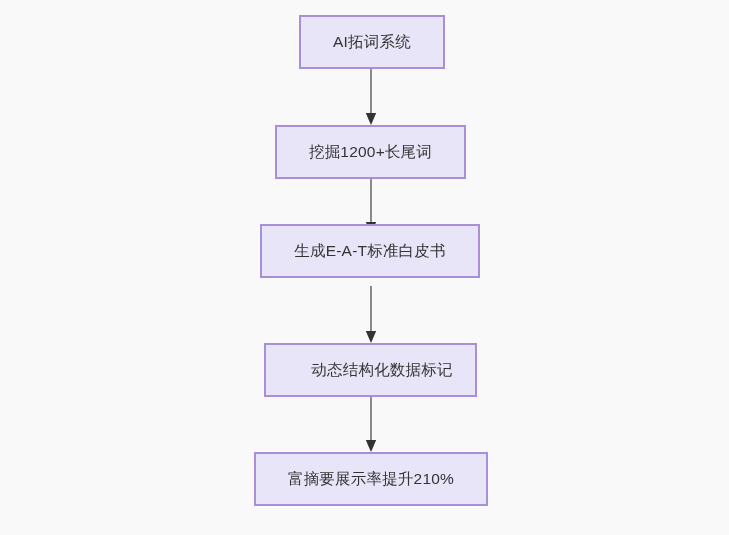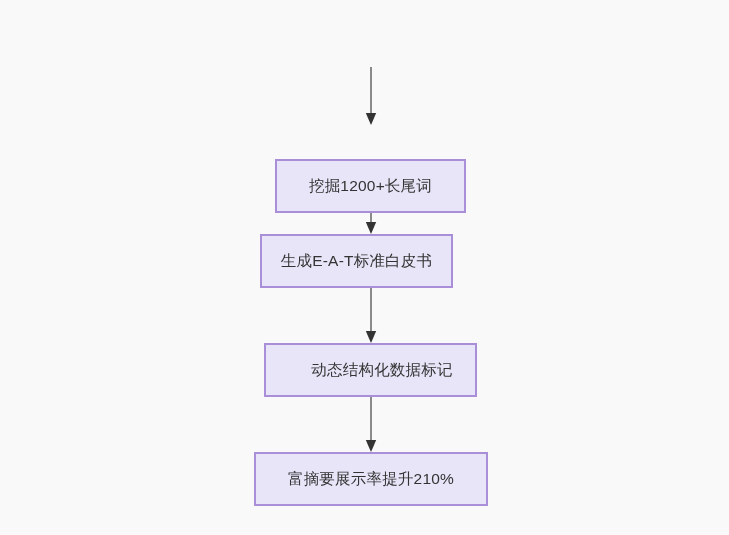--- a/index.html
+++ b/index.html
@@ -34,22 +34,22 @@
   }
   .node-label {
     font-size: 15.5px;
     color: #333333;
     line-height: 1;
     letter-spacing: 0.2px;
     white-space: nowrap;
   }
 
   .node-1 { left: 299px; top: 15px;  width: 146px; }
-  .node-2 { left: 275px; top: 125px; width: 191px; margin-top: 34px; }
-  .node-3 { left: 260px; top: 234px; width: 193px; }
+  .node-2 { left: 275px; top: 125px; width: 191px; }
+  .node-3 { left: 260px; top: 224px; width: 220px; }
   .node-4 { left: 264px; top: 343px; width: 213px; padding-left: 23px; }
   .node-5 { left: 254px; top: 452px; width: 234px; justify-content: center; }
 
   
   .edge {
     position: absolute;
     z-index: 1;
     overflow: visible;
   }
   .edge-line {
@@ -63,20 +63,23 @@
   .edge-1 { left: 361px; top: 67px;  }
   .edge-2 { left: 361px; top: 177px; }
   .edge-3 { left: 361px; top: 286px; }
   .edge-4 { left: 361px; top: 395px; }
 </style>
 </head>
 <body>
 
 <div id="flowchart-canvas">
 
+  <div class="node node-1">
+    <span class="node-label">AI拓词系统</span>
+  </div>
 
   <svg class="edge edge-1" width="20" height="60" viewBox="0 0 20 60">
     <line class="edge-line" x1="10" y1="0" x2="10" y2="50"></line>
     <polygon class="edge-head" points="10,58 4.8,46 15.2,46"></polygon>
   </svg>
 
   <div class="node node-2">
     <span class="node-label">挖掘1200+长尾词</span>
   </div>
 

